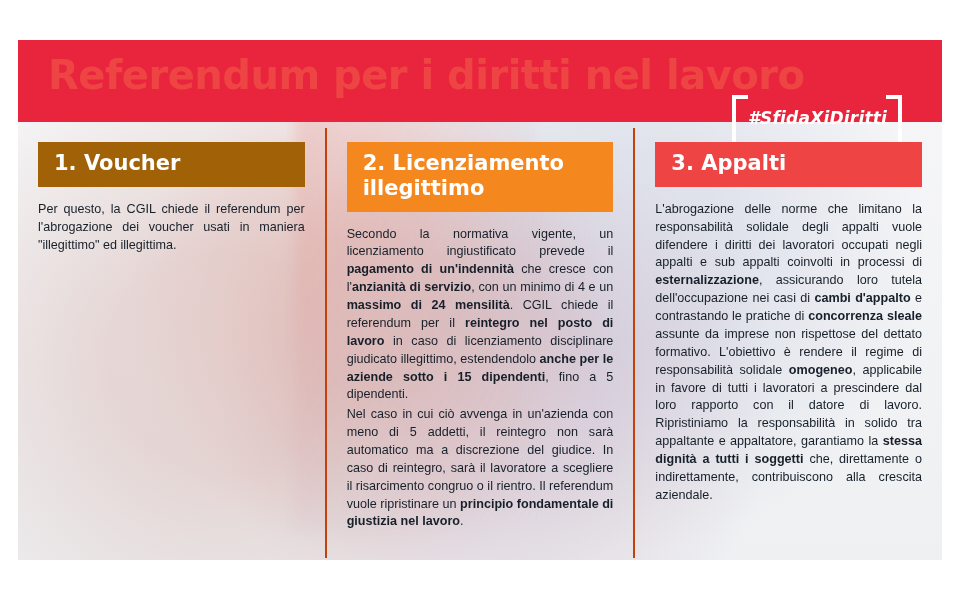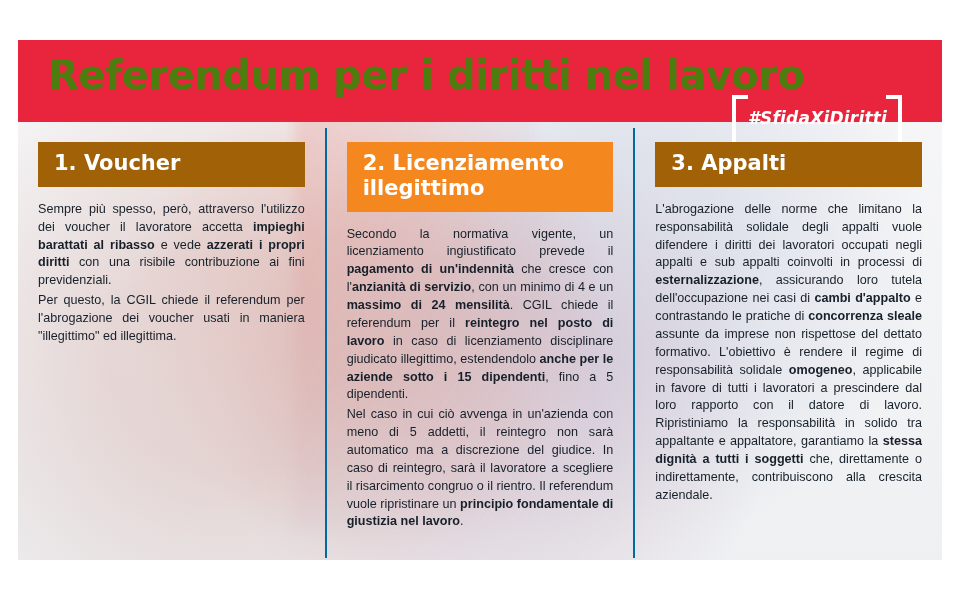--- a/index.html
+++ b/index.html
@@ -60,21 +60,21 @@
     background: #e8253c;
   }
   .header-title {
     position: absolute;
     left: 48px;
     top: 52px;
     font-family: "DejaVu Sans", sans-serif;
     font-weight: bold;
     font-size: 40px;
     letter-spacing: -0.5px;
-    color: #4d7c0f;
+    color: #ef4444;
     white-space: nowrap;
   }
   .hashtag-wrap {
     position: absolute;
     right: 40px;
     top: 55px;
     width: 170px;
     height: 52px;
   }
   .hashtag-wrap .bracket {
@@ -116,37 +116,37 @@
     display: flex;
     gap: 0;
   }
   .col {
     position: relative;
     box-sizing: border-box;
     padding: 0 14px;
     flex: 1 1 0;
   }
   .col + .col {
-    border-left: 2px solid #0369a1;
+    border-left: 2px solid #c2410c;
   }
   .badge {
     display: block;
     box-sizing: border-box;
     margin: 14px 6px 14px 6px;
     padding: 9px 14px 11px 16px;
     color: #ffffff;
     font-family: "DejaVu Sans", sans-serif;
     font-weight: bold;
     font-size: 21px;
     line-height: 1.18;
     min-height: 34px;
   }
   .badge.voucher { background: #a16207; }
   .badge.licenziamento { background: #f5871f; }
-  .badge.appalti { background: #a16207; }
+  .badge.appalti { background: #ef4444; }
   .body-text {
     margin: 0 6px;
     font-family: "Liberation Sans", sans-serif;
     font-size: 12.6px;
     line-height: 1.42;
     color: #17202a;
     text-align: justify;
     text-justify: inter-word;
     hyphens: manual;
   }
@@ -182,21 +182,20 @@
       <span class="hashtag-text">#SfidaXiDiritti</span>
     </div>
   </div>
   <div class="header-title">Referendum per i diritti nel lavoro</div>
 
   <div class="columns">
 
     <div class="col">
       <div class="badge voucher">1. Voucher</div>
       <div class="body-text">
-          <p>Sempre più spesso, però, attraverso l'utilizzo dei voucher il lavoratore accetta <b>impieghi barattati al ribasso</b> e vede <b>azzerati i propri diritti</b> con una risibile contribuzione ai fini previdenziali.</p>
           <p>Per questo, la CGIL chiede il referendum per l'abrogazione dei voucher usati in maniera "illegittimo" ed illegittima.</p>
         </div>
     </div>
 
     <div class="col">
       <div class="badge licenziamento">2. Licenziamento illegittimo</div>
       <div class="body-text">
           <p>Secondo la normativa vigente, un licenziamento ingiustificato prevede il <b>pagamento di un'indennità</b> che cresce con l'<b>anzianità di servizio</b>, con un minimo di 4 e un <b>massimo di 24 mensilità</b>. CGIL chiede il referendum per il <b>reintegro nel posto di lavoro</b> in caso di licenziamento disciplinare giudicato illegittimo, estendendolo <b>anche per le aziende sotto i 15 dipendenti</b>, fino a 5 dipendenti.</p>
           <p>Nel caso in cui ciò avvenga in un'azienda con meno di 5 addetti, il reintegro non sarà automatico ma a discrezione del giudice. In caso di reintegro, sarà il lavoratore a scegliere il risarcimento congruo o il rientro. Il referendum vuole ripristinare un <b>principio fondamentale di giustizia nel lavoro</b>.</p>
         </div>

